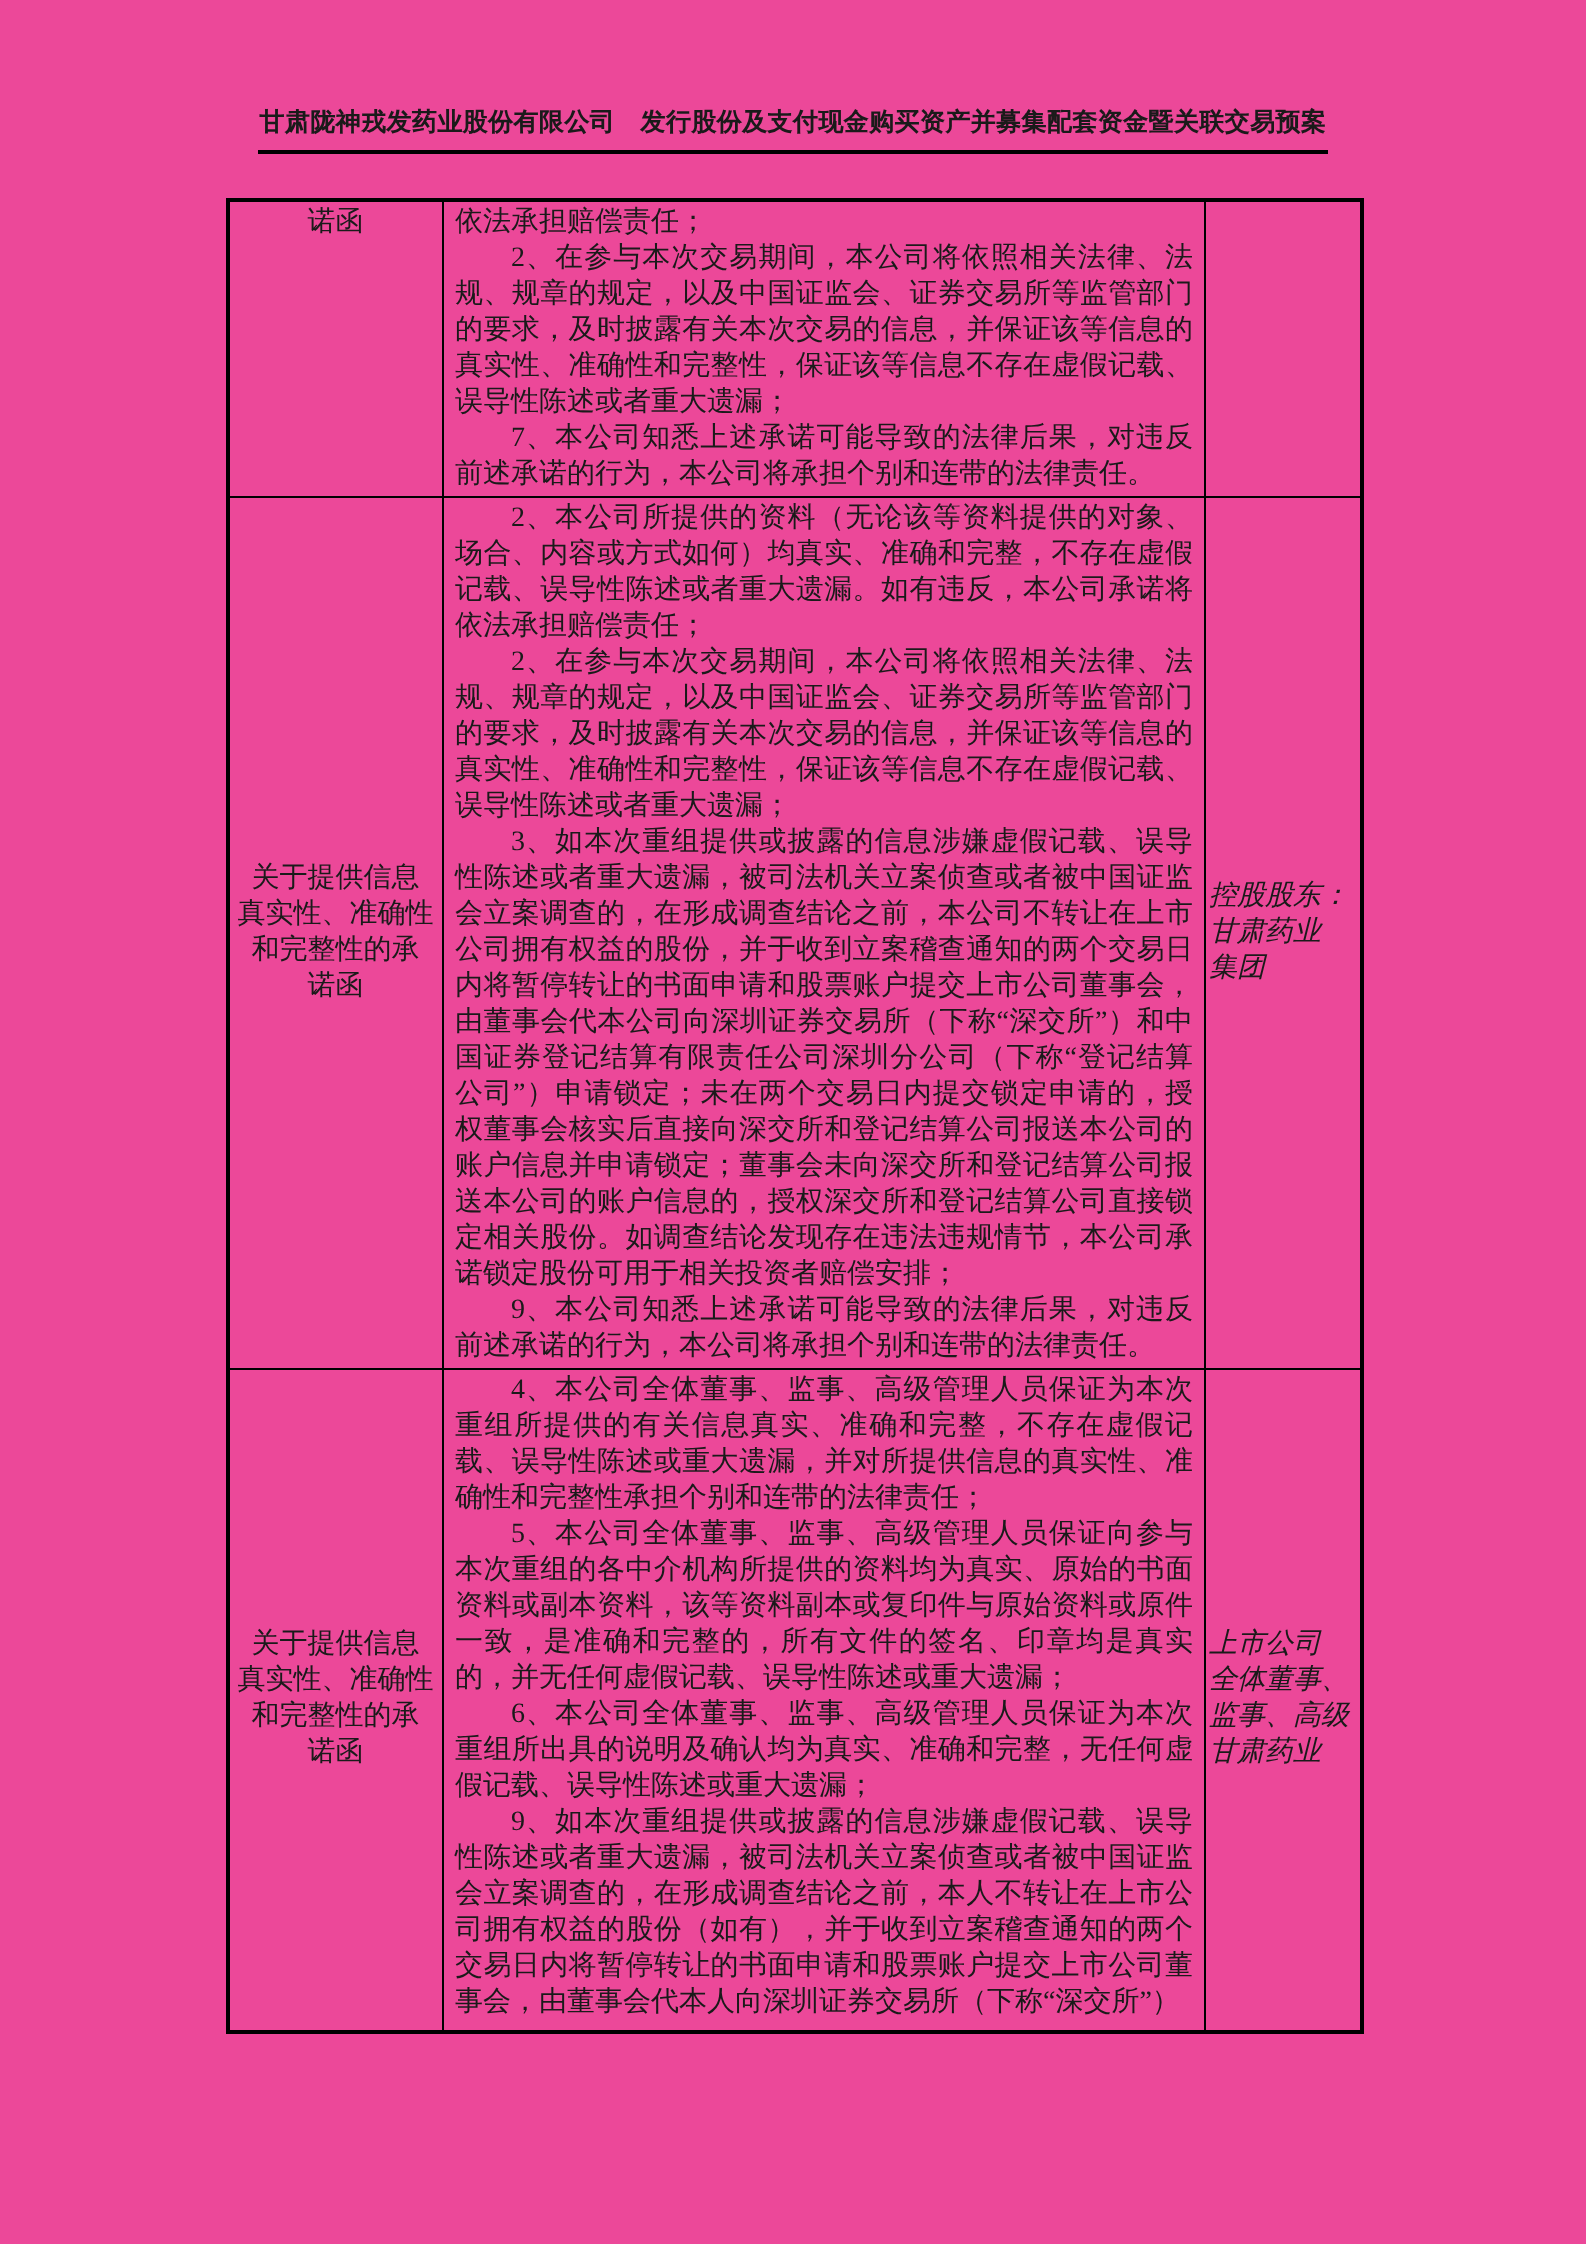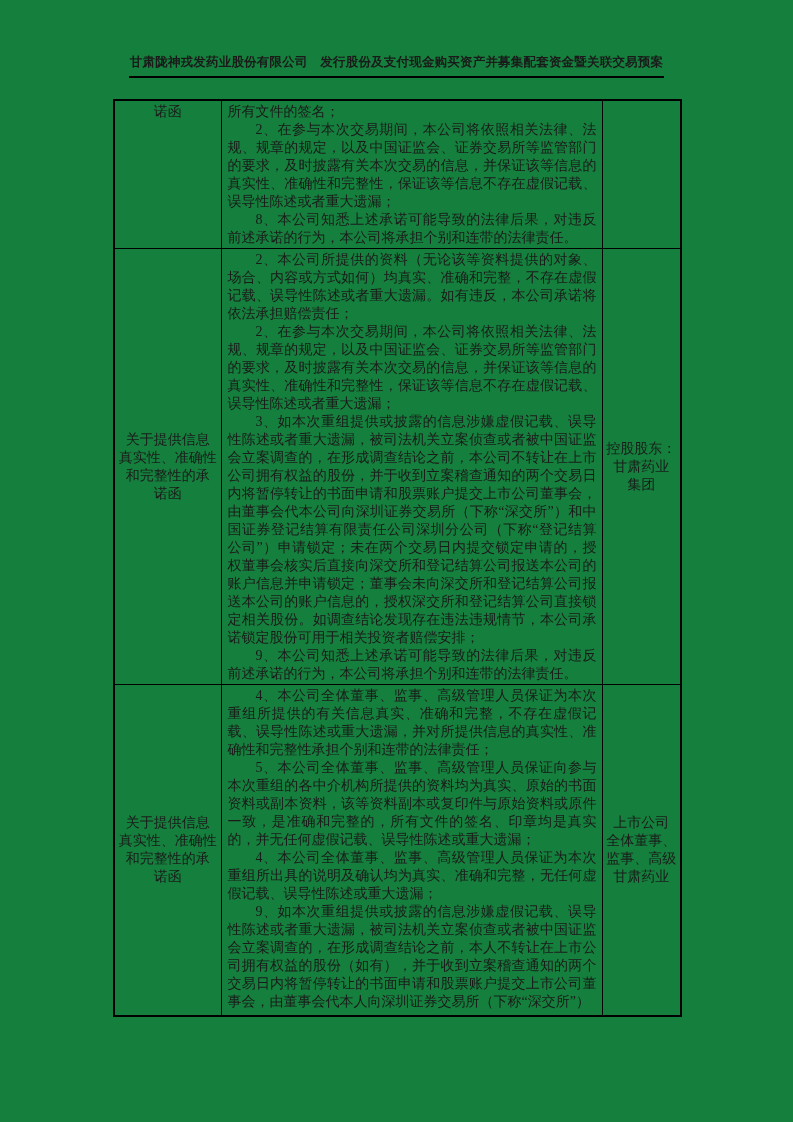--- a/index.html
+++ b/index.html
@@ -1,20 +1,20 @@
 <!DOCTYPE html>
 <html><head>
 <meta charset="utf-8">
 <style>
   html, body { margin: 0; padding: 0; background: #ffffff; }
   .page {
     position: relative;
     width: 793px;
     height: 1122px;
-    background: #15803d;
+    background: #ec4899;
     font-family: "Liberation Serif", "DejaVu Serif", serif;
     color: #1a1a1a;
     overflow: hidden;
   }
   .doc-header {
     position: absolute;
     top: 52px;
     left: 0;
     width: 100%;
     text-align: center;
@@ -59,23 +59,24 @@
     vertical-align: top;
     padding: 2px 5px 1px 6px;
     text-align: justify;
   }
   td.body-cell p {
     margin: 0;
     text-indent: 2em;
   }
   td.body-cell p.cont { text-indent: 0; }
   td.party-cell {
-    text-align: center;
+    text-align: left;
     white-space: pre-line;
     padding: 2px 2px;
+    font-style: italic;
   }
   tr.r1 { height: 145px; }
   tr.r2 { height: 434px; }
   tr.r3 { height: 331px; }
 </style>
 </head>
 <body>
 
 <div class="page">
 
@@ -86,23 +87,23 @@
   <table class="commitments">
     <colgroup>
       <col class="c-label">
       <col class="c-body">
       <col class="c-party">
     </colgroup>
     <tbody>
       <tr class="r1">
         <td class="label-cell top">诺函</td>
         <td class="body-cell">
-          <p class="cont">所有文件的签名；</p>
+          <p class="cont">依法承担赔偿责任；</p>
           <p>2、在参与本次交易期间，本公司将依照相关法律、法规、规章的规定，以及中国证监会、证券交易所等监管部门的要求，及时披露有关本次交易的信息，并保证该等信息的真实性、准确性和完整性，保证该等信息不存在虚假记载、误导性陈述或者重大遗漏；</p>
-          <p>8、本公司知悉上述承诺可能导致的法律后果，对违反前述承诺的行为，本公司将承担个别和连带的法律责任。</p>
+          <p>7、本公司知悉上述承诺可能导致的法律后果，对违反前述承诺的行为，本公司将承担个别和连带的法律责任。</p>
         </td>
         <td class="party-cell"></td>
       </tr>
 
       <tr class="r2">
         <td class="label-cell">关于提供信息
 真实性、准确性
 和完整性的承
 诺函</td>
         <td class="body-cell">
@@ -117,21 +118,21 @@
       </tr>
 
       <tr class="r3">
         <td class="label-cell">关于提供信息
 真实性、准确性
 和完整性的承
 诺函</td>
         <td class="body-cell">
           <p>4、本公司全体董事、监事、高级管理人员保证为本次重组所提供的有关信息真实、准确和完整，不存在虚假记载、误导性陈述或重大遗漏，并对所提供信息的真实性、准确性和完整性承担个别和连带的法律责任；</p>
           <p>5、本公司全体董事、监事、高级管理人员保证向参与本次重组的各中介机构所提供的资料均为真实、原始的书面资料或副本资料，该等资料副本或复印件与原始资料或原件一致，是准确和完整的，所有文件的签名、印章均是真实的，并无任何虚假记载、误导性陈述或重大遗漏；</p>
-          <p>4、本公司全体董事、监事、高级管理人员保证为本次重组所出具的说明及确认均为真实、准确和完整，无任何虚假记载、误导性陈述或重大遗漏；</p>
+          <p>6、本公司全体董事、监事、高级管理人员保证为本次重组所出具的说明及确认均为真实、准确和完整，无任何虚假记载、误导性陈述或重大遗漏；</p>
           <p>9、如本次重组提供或披露的信息涉嫌虚假记载、误导性陈述或者重大遗漏，被司法机关立案侦查或者被中国证监会立案调查的，在形成调查结论之前，本人不转让在上市公司拥有权益的股份（如有），并于收到立案稽查通知的两个交易日内将暂停转让的书面申请和股票账户提交上市公司董事会，由董事会代本人向深圳证券交易所（下称“深交所”）</p>
         </td>
         <td class="party-cell">上市公司
 全体董事、
 监事、高级
 甘肃药业</td>
       </tr>
     </tbody>
   </table>
 

